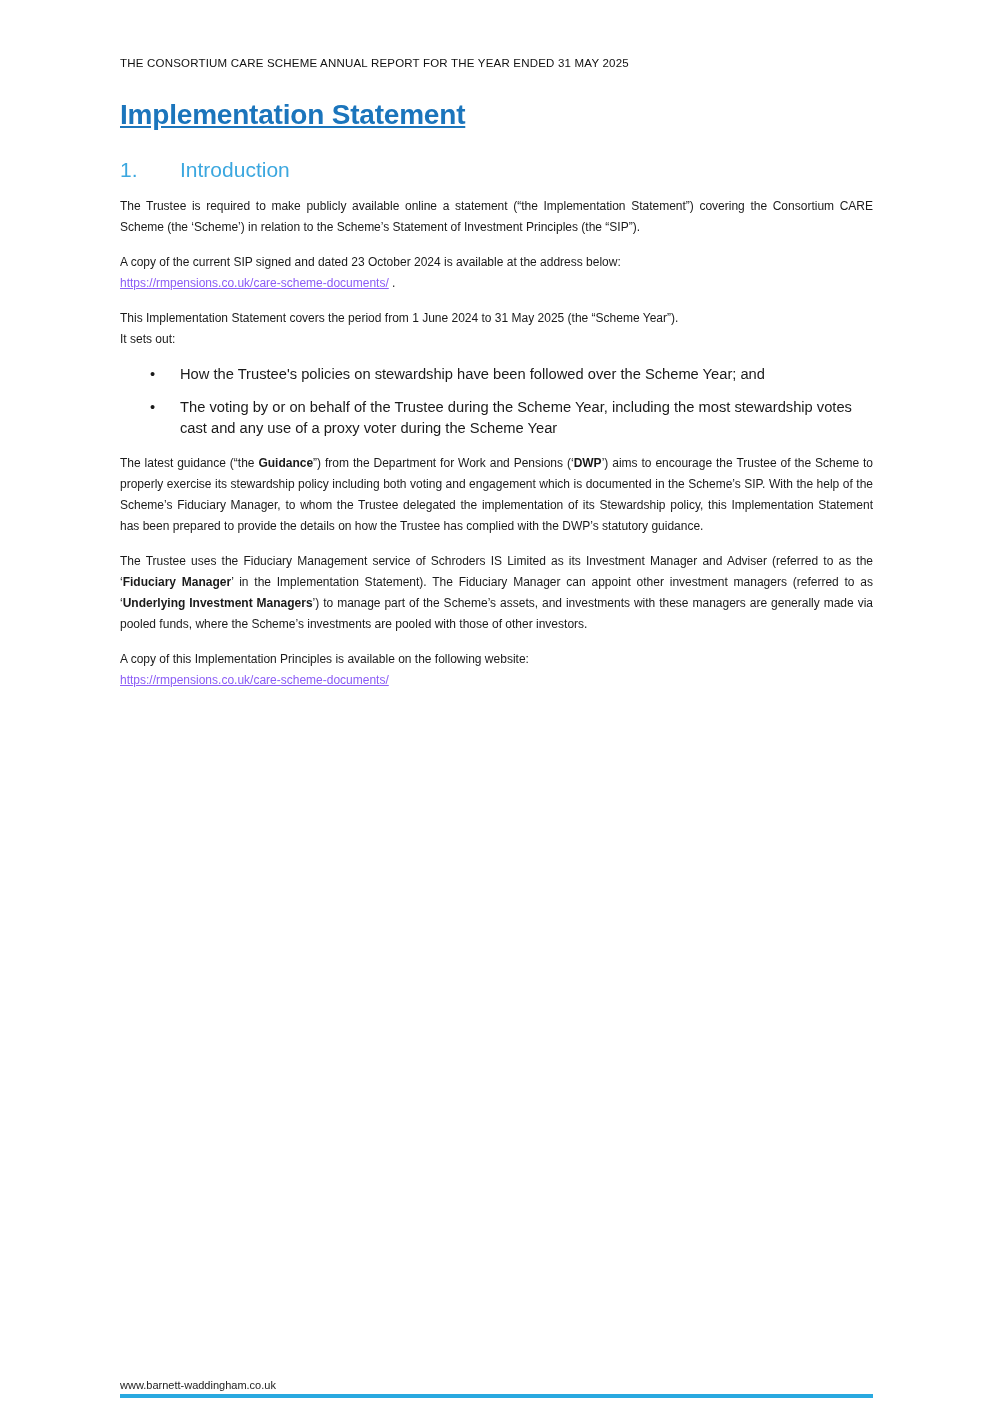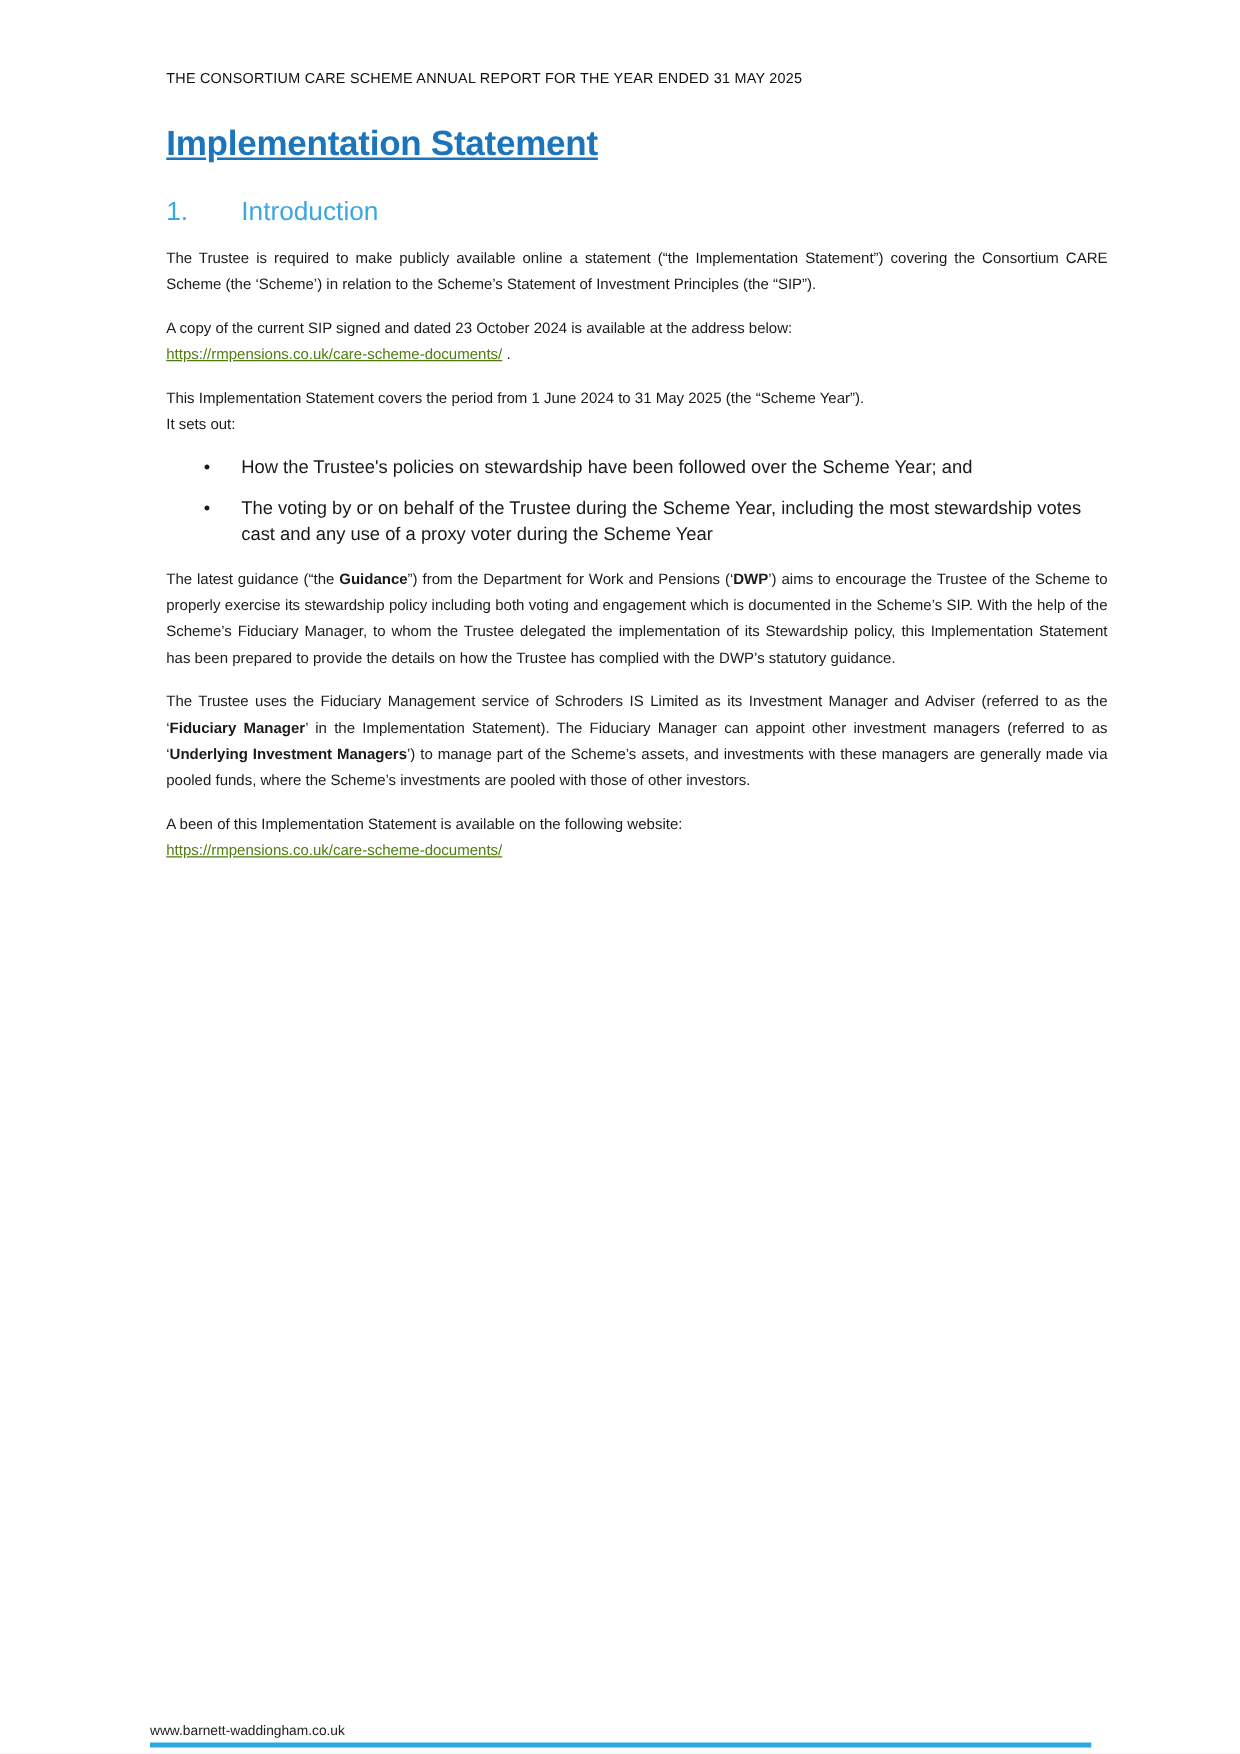--- a/index.html
+++ b/index.html
@@ -12,21 +12,20 @@
     background: #ffffff;
     font-family: "Liberation Sans", sans-serif;
     color: #1a1a1a;
     overflow: hidden;
   }
   .content {
     position: absolute;
     top: 57px;
     left: 120px;
     width: 753px;
-    margin-left: 13px;
   }
   .doc-header-line {
     font-size: 11.5px;
     letter-spacing: 0.2px;
     color: #111111;
   }
   .doc-title {
     margin-top: 30px;
     font-size: 28px;
     font-weight: bold;
@@ -43,21 +42,21 @@
   }
   .section-heading .section-number { width: 60px; flex: 0 0 60px; }
   p.body-text {
     margin-top: 14px;
     font-size: 12px;
     line-height: 21px;
     color: #1a1a1a;
   }
   p.justified { text-align: justify; }
   .doc-link {
-    color: #4d7c0f;
+    color: #8b5cf6;
     text-decoration: underline;
     cursor: pointer;
   }
   .bullet-list { margin-top: 14px; }
   .bullet-item {
     display: flex;
     padding-left: 30px;
     margin-top: 12px;
     font-size: 14.7px;
     line-height: 21px;
@@ -130,21 +129,21 @@
       <div class="bullet-item">
         <span class="bullet-dot">•</span>
         <span class="bullet-text">The voting by or on behalf of the Trustee during the Scheme Year, including the most stewardship votes cast and any use of a proxy voter during the Scheme Year</span>
       </div>
     </div>
 
     <p class="body-text justified"><span>The latest guidance (“the </span><b>Guidance</b><span>”) from the Department for Work and Pensions (‘</span><b>DWP</b><span>’) aims to encourage the Trustee of the Scheme to properly exercise its stewardship policy including both voting and engagement which is documented in the Scheme’s SIP. With the help of the Scheme’s Fiduciary Manager, to whom the Trustee delegated the implementation of its Stewardship policy, this Implementation Statement has been prepared to provide the details on how the Trustee has complied with the DWP’s statutory guidance.</span></p>
 
     <p class="body-text justified"><span>The Trustee uses the Fiduciary Management service of Schroders IS Limited as its Investment Manager and Adviser (referred to as the ‘</span><b>Fiduciary Manager</b><span>’ in the Implementation Statement). The Fiduciary Manager can appoint other investment managers (referred to as ‘</span><b>Underlying Investment Managers</b><span>’) to manage part of the Scheme’s assets, and investments with these managers are generally made via pooled funds, where the Scheme’s investments are pooled with those of other investors.</span></p>
 
-    <p class="body-text"><span>A been of this Implementation Statement is available on the following website:</span><br>
+    <p class="body-text"><span>A copy of this Implementation Principles is available on the following website:</span><br>
       <a class="doc-link">https://rmpensions.co.uk/care-scheme-documents/</a>
     </p>
 
   </div>
 
   <div class="footer">
     <div class="footer-website">www.barnett-waddingham.co.uk</div>
     <div class="footer-rule"></div>
     <div class="footer-bottom">
       <span class="footer-classification">RESTRICTED</span>

